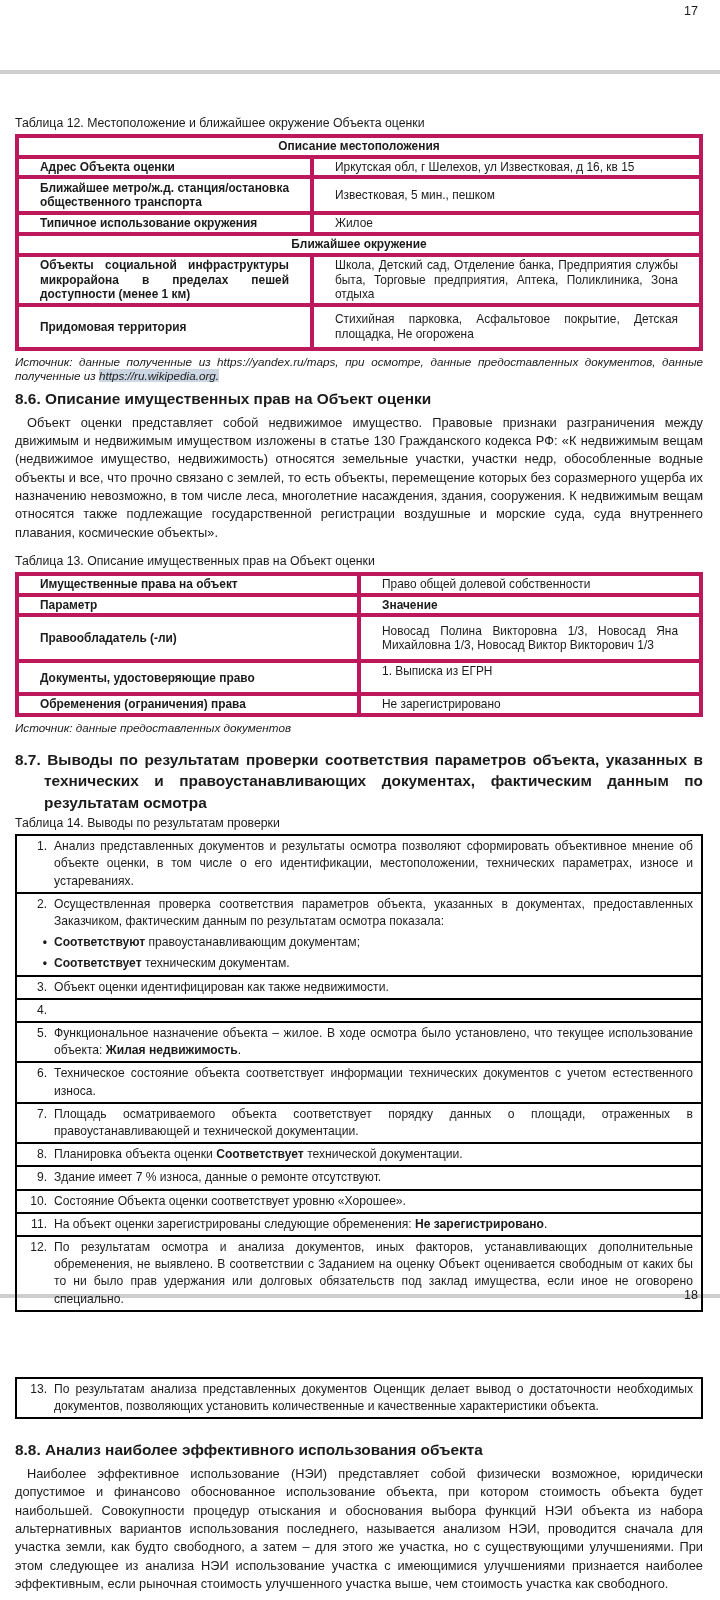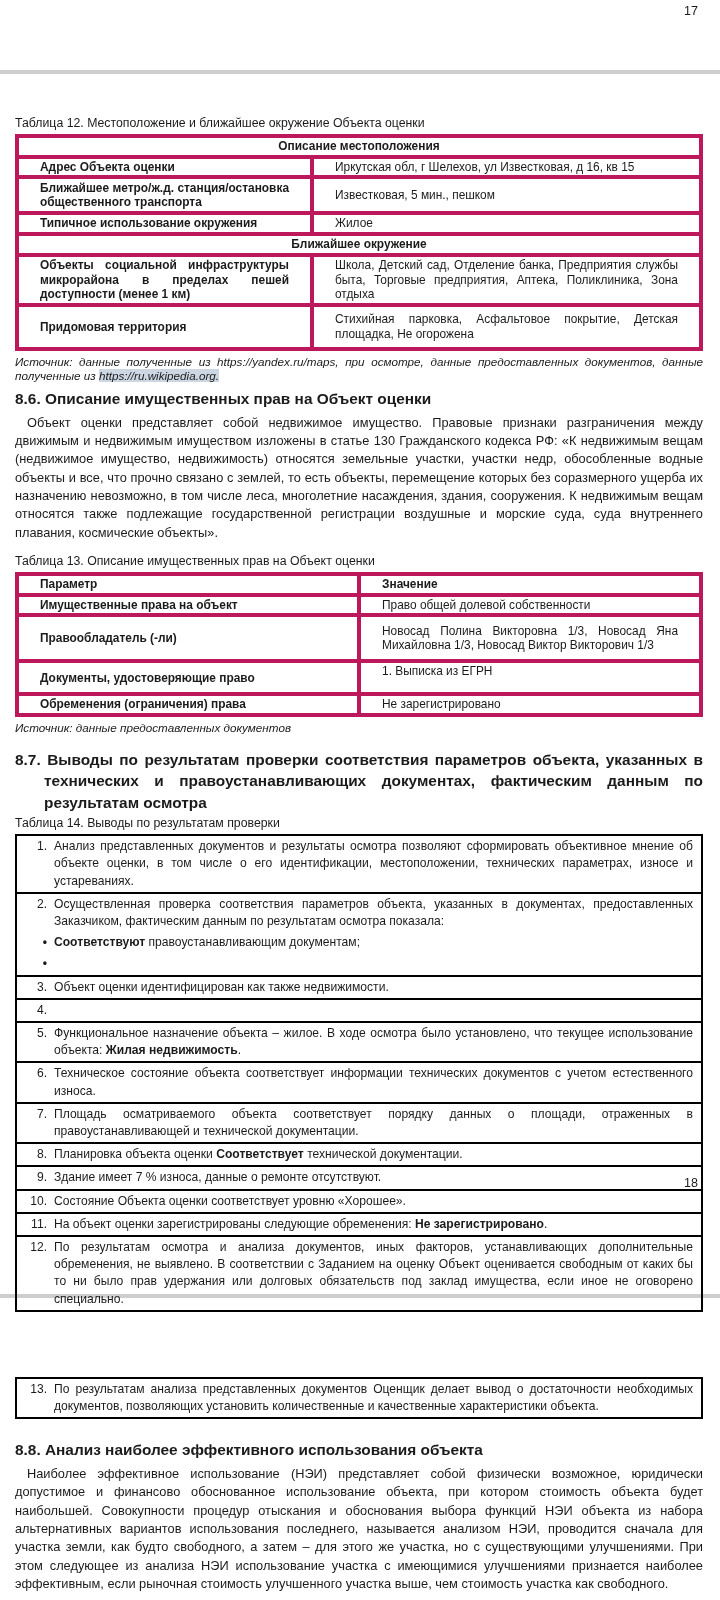--- a/index.html
+++ b/index.html
@@ -10,21 +10,21 @@
     font-family:"Liberation Sans","DejaVu Sans",sans-serif;
   }
   .page { position:relative; background:#fff; padding:0 17px 0 15px; }
   .page-a { height:70px; }
   .page-b { height:1178px; }
   .page-c { height:344px; }
   .page-sep { height:4px; background:#cecece; }
 
   .pagenum { position:absolute; right:22px; font-size:12.5px; }
   .pn17 { top:4px; }
-  .pn18 { top:1060px; }
+  .pn18 { top:1172px; }
 
   .caption { font-size:12.3px; line-height:15px; margin:0 0 3px 0; }
   .cap12 { margin-top:42px; }
   .cap13 { margin-top:12px; }
   .cap14 { margin-top:3px; }
 
   table.doc-table { width:100%; border-collapse:collapse; border:2px solid #000;
     font-size:11.9px; line-height:14.7px; }
   .doc-table td { border:4px solid #be185d; padding:1px 21px; vertical-align:middle; }
   .doc-table td.hd { font-weight:bold; text-align:center; }
@@ -112,26 +112,26 @@
     <p class="source"><span>Источник: данные полученные из https://yandex.ru/maps, при осмотре, данные предоставленных документов, данные полученные из </span><span class="hl">https://ru.wikipedia.org.</span></p>
 
     <div class="h2 h86"><span>8.6.</span> <span>Описание имущественных прав на Объект оценки</span></div>
     <p class="body-p">Объект оценки представляет собой недвижимое имущество. Правовые признаки разграничения между движимым и недвижимым имуществом изложены в статье 130 Гражданского кодекса РФ: «К недвижимым вещам (недвижимое имущество, недвижимость) относятся земельные участки, участки недр, обособленные водные объекты и все, что прочно связано с землей, то есть объекты, перемещение которых без соразмерного ущерба их назначению невозможно, в том числе леса, многолетние насаждения, здания, сооружения. К недвижимым вещам относятся также подлежащие государственной регистрации воздушные и морские суда, суда внутреннего плавания, космические объекты».</p>
 
     <p class="caption cap13">Таблица 13. Описание имущественных прав на Объект оценки</p>
 
     <table class="doc-table t13">
       <tbody>
           <tr>
+            <td class="lbl">Имущественные права на объект</td>
+            <td class="val">Право общей долевой собственности</td>
+          </tr>
+      <tr>
             <td class="lbl">Параметр</td>
             <td class="lbl">Значение</td>
-          </tr>
-      <tr>
-            <td class="lbl">Имущественные права на объект</td>
-            <td class="val">Право общей долевой собственности</td>
           </tr>
       <tr class="rt2">
             <td class="lbl">Правообладатель (-ли)</td>
             <td class="val just">Новосад Полина Викторовна 1/3, Новосад Яна Михайловна 1/3, Новосад Виктор Викторович 1/3</td>
           </tr>
       <tr class="rt3">
             <td class="lbl">Документы, удостоверяющие право</td>
             <td class="val">1. Выписка из ЕГРН</td>
           </tr>
       <tr>
@@ -155,20 +155,21 @@
       <div class="t14row">
           <span class="n">2.</span>
           <span class="tx"><span>Осуществленная проверка соответствия параметров объекта, указанных в документах, предоставленных Заказчиком, фактическим данным по результатам осмотра показала:</span><b></b><span></span></span>
         </div>
       <div class="t14row nb">
           <span class="n bn">•</span>
           <span class="tx"><span></span><b>Соответствуют</b><span> правоустанавливающим документам;</span></span>
         </div>
       <div class="t14row nb">
           <span class="n bn">•</span>
+          <span class="tx"><span></span><b>Соответствует</b><span> техническим документам.</span></span>
         </div>
       <div class="t14row">
           <span class="n">3.</span>
           <span class="tx"><span>Объект оценки идентифицирован как также недвижимости.</span><b></b><span></span></span>
         </div>
       <div class="t14row">
           <span class="n">4.</span>
         </div>
       <div class="t14row">
           <span class="n">5.</span>

